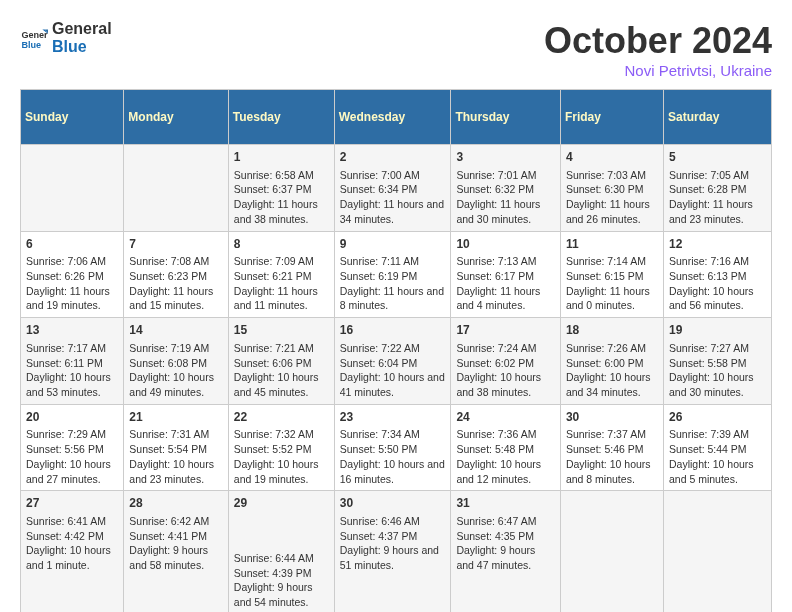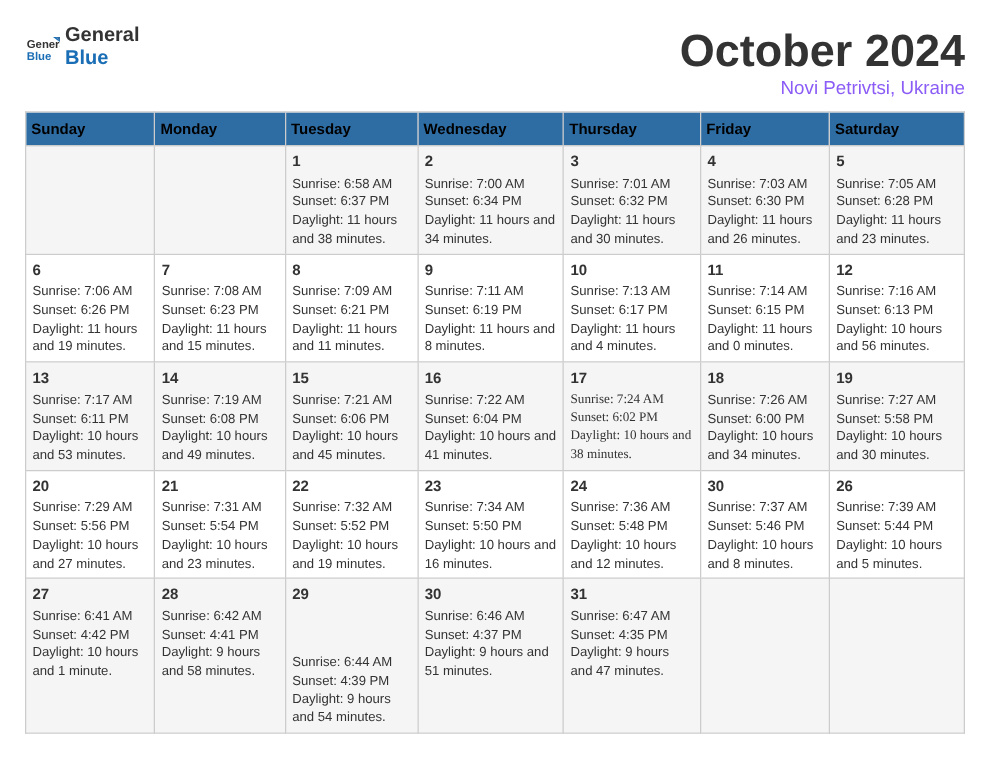--- a/index.html
+++ b/index.html
@@ -37,22 +37,22 @@
       font-size: 15px;
       color: #8b5cf6;
     }
     table {
       width: 100%;
       border-collapse: collapse;
       font-size: 11px;
     }
     thead tr th {
       background-color: #2e6da4;
-      color: #000000;
-      padding: 6px 4px;
+      color: #fef9c3;
+      padding: 20px 4px;
       text-align: left;
       font-size: 12px;
       font-weight: bold;
       border: 1px solid #ccc;
     }
     tbody tr td {
       border: 1px solid #ccc;
       padding: 4px 5px;
       vertical-align: top;
       min-height: 70px;
@@ -215,21 +215,21 @@
 Daylight: 10 hours and 45 minutes.</div>
         </td>
         <td>
           <span class="day-num">16</span>
           <div class="day-info" style="white-space: pre-line;">Sunrise: 7:22 AM
 Sunset: 6:04 PM
 Daylight: 10 hours and 41 minutes.</div>
         </td>
         <td>
           <span class="day-num">17</span>
-          <div class="day-info" style="white-space: pre-line; font-family: Liberation Serif, serif;">Sunrise: 7:24 AM
+          <div class="day-info" style="white-space: pre-line;">Sunrise: 7:24 AM
 Sunset: 6:02 PM
 Daylight: 10 hours and 38 minutes.</div>
         </td>
         <td>
           <span class="day-num">18</span>
           <div class="day-info" style="white-space: pre-line;">Sunrise: 7:26 AM
 Sunset: 6:00 PM
 Daylight: 10 hours and 34 minutes.</div>
         </td>
         <td>

